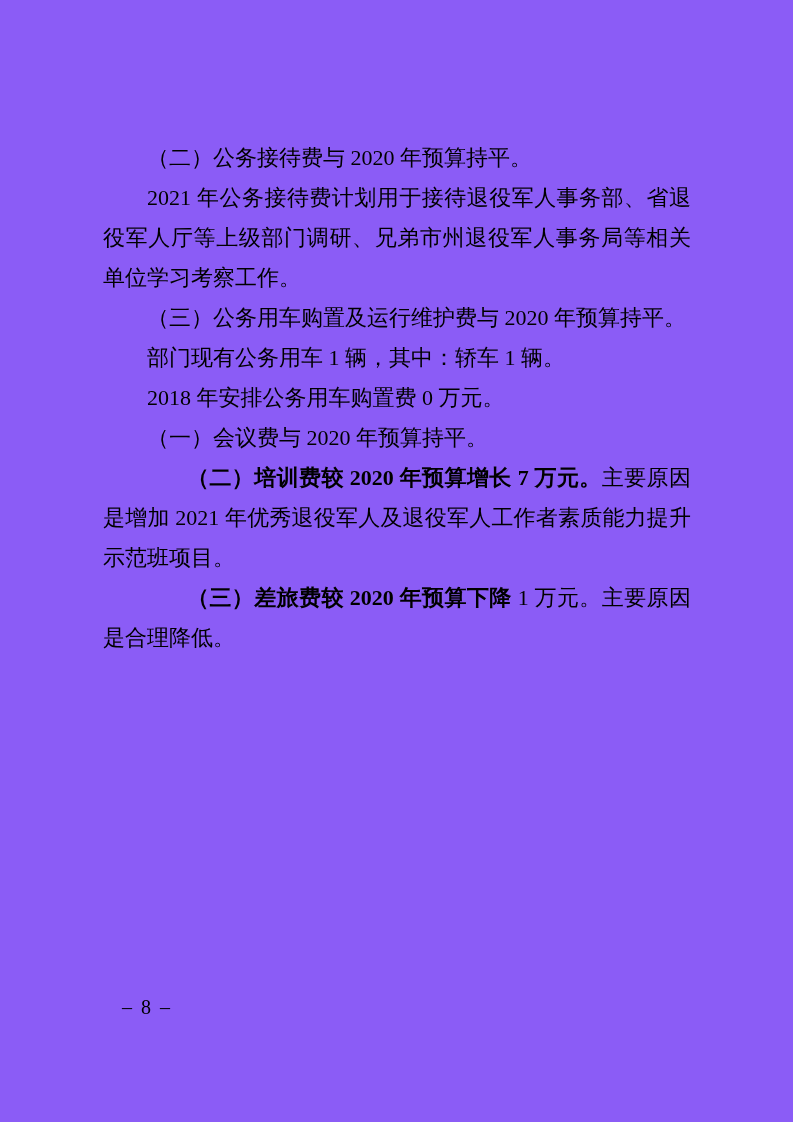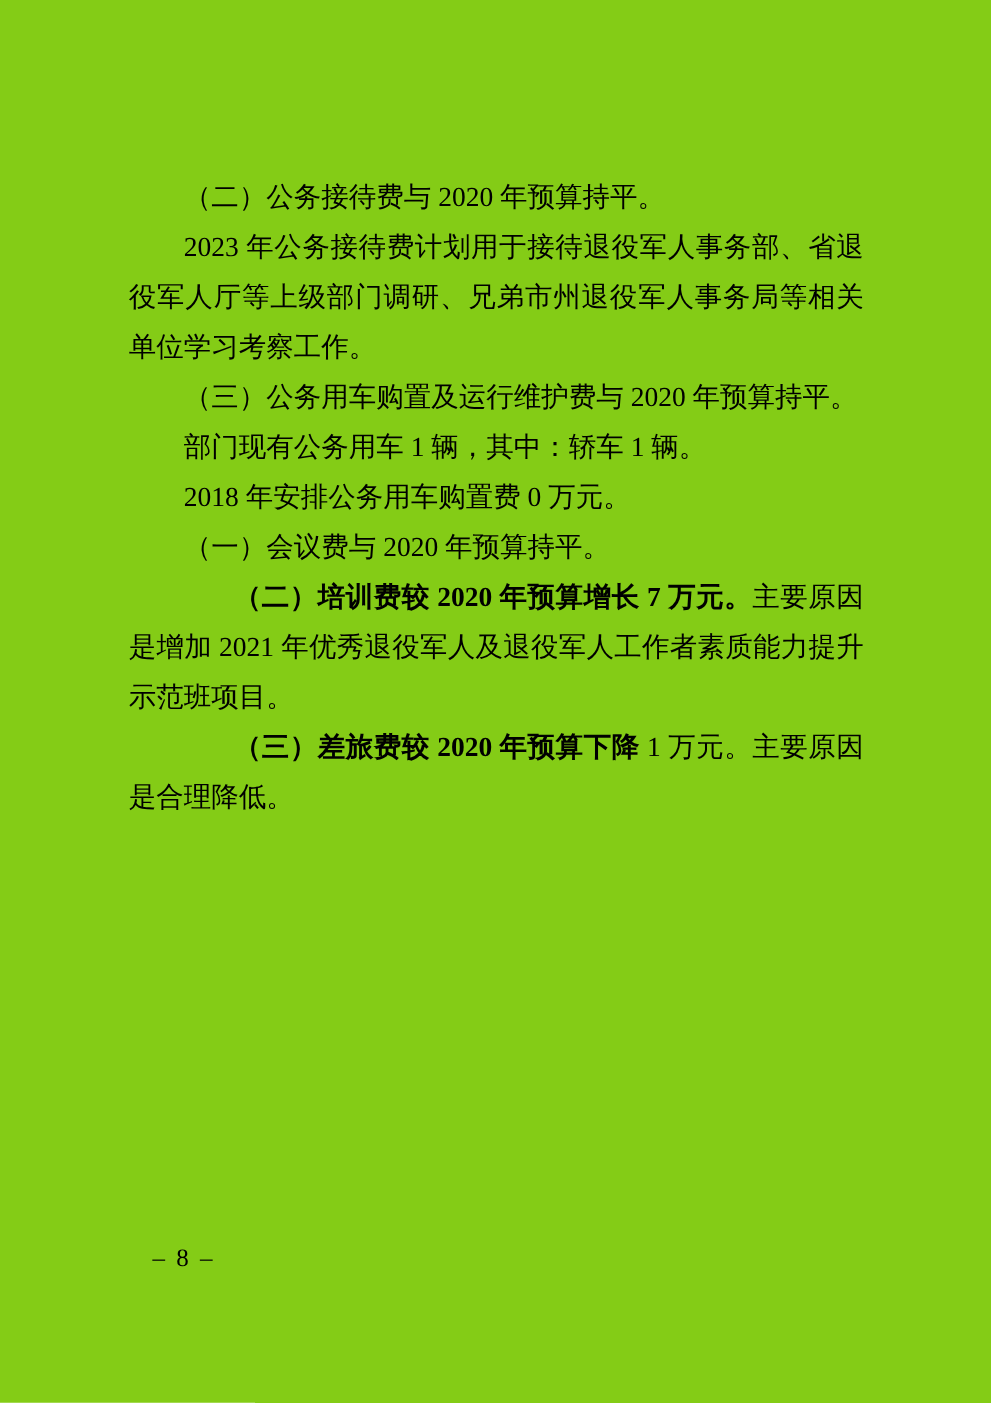--- a/index.html
+++ b/index.html
@@ -11,21 +11,21 @@
     height: 1122px;
     background: #ffffff;
     position: relative;
     overflow: hidden;
     color: #000000;
     font-family: "Liberation Serif", "DejaVu Serif", serif;
   }
   .page {
     position: absolute;
     inset: 0;
-    background: #84cc16;
+    background: #8b5cf6;
   }
   .content {
     position: absolute;
     left: 103px;
     top: 138px;
     width: 588px;
   }
   .content p {
     margin: 0;
     font-size: 22px;
@@ -58,21 +58,21 @@
   }
 </style>
 </head>
 <body>
 
 <div class="page">
   <div class="content">
 
     <p class="h-bold">（二）公务接待费与 2020 年预算持平。</p>
 
-    <p>2023 年公务接待费计划用于接待退役军人事务部、省退役军人厅等上级部门调研、兄弟市州退役军人事务局等相关单位学习考察工作。</p>
+    <p>2021 年公务接待费计划用于接待退役军人事务部、省退役军人厅等上级部门调研、兄弟市州退役军人事务局等相关单位学习考察工作。</p>
 
     <p class="h-bold">（三）公务用车购置及运行维护费与 2020 年预算持平。</p>
 
     <p>部门现有公务用车 1 辆，其中：轿车 1 辆。</p>
 
     <p>2018 年安排公务用车购置费 0 万元。</p>
 
 
 
 

